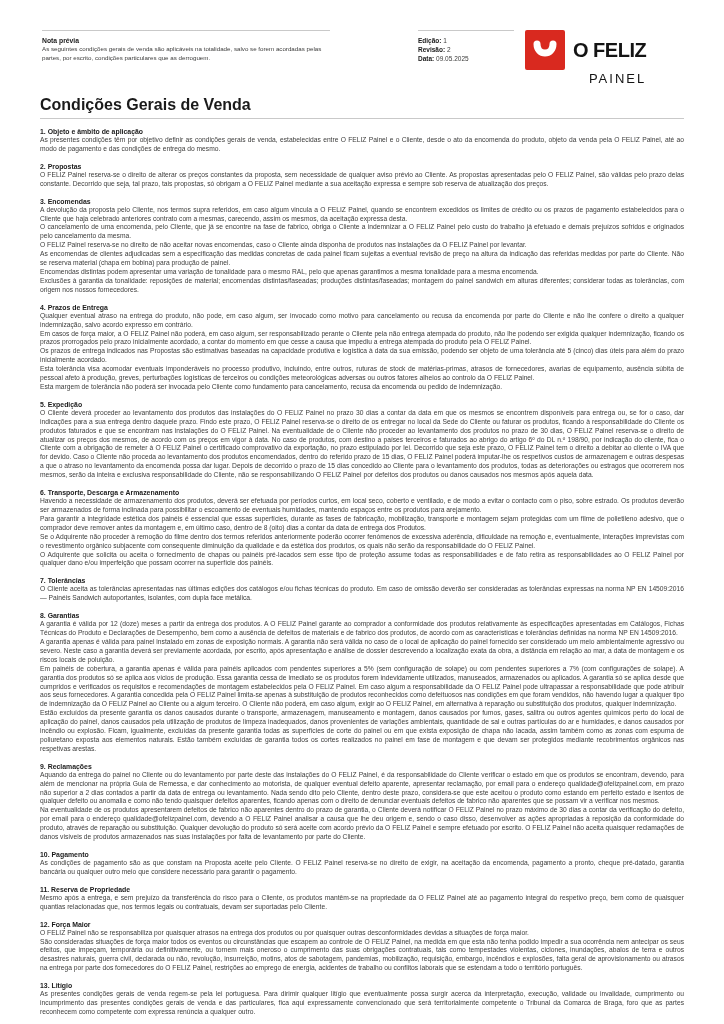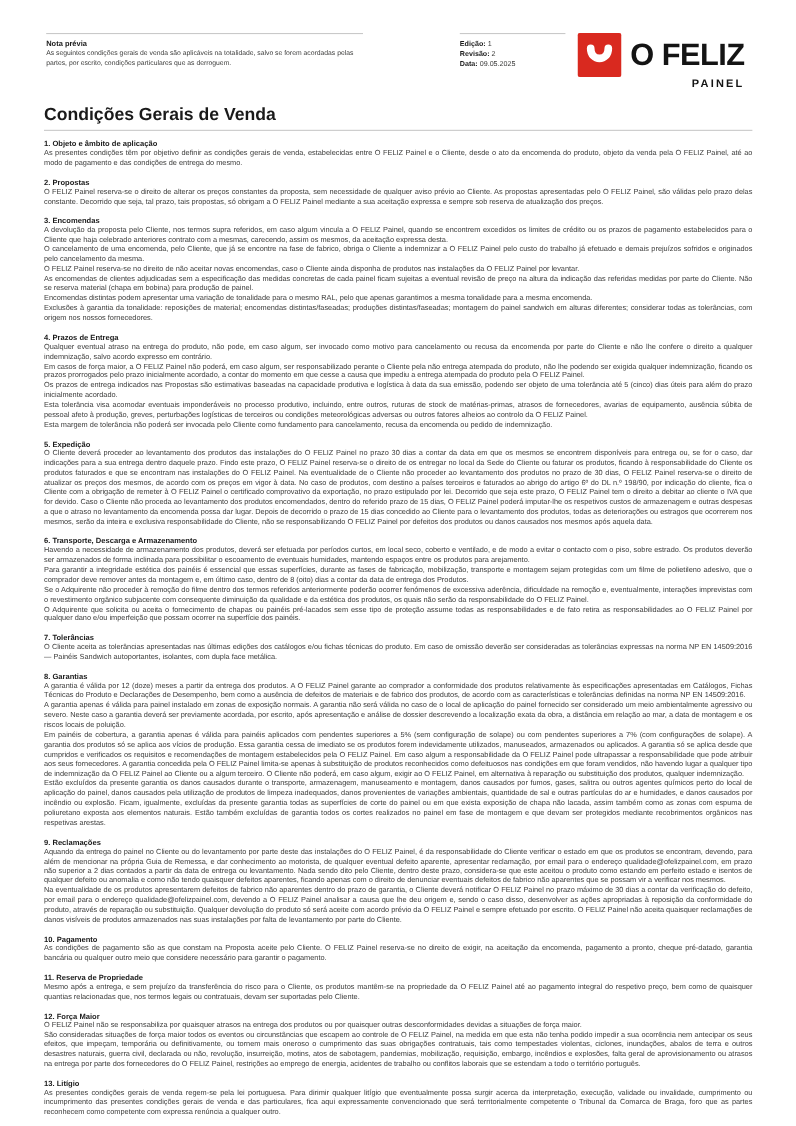--- a/index.html
+++ b/index.html
@@ -18,24 +18,24 @@
   .meta-block { position: absolute; left: 418px; top: 30px; width: 96px; }
   .hrule { border-top: 1px solid var(--rule); margin-bottom: 5px; }
   .note-title { font-size: 6.8px; font-weight: bold; color: var(--ink); line-height: 9px; }
   .note-text { font-size: 6.2px; line-height: 8.6px; text-align: left; }
   .meta-row { font-size: 6.5px; line-height: 9px; }
   .meta-row b { color: var(--ink); }
   .logo-block { position: absolute; left: 525px; top: 30px; display: flex; align-items: flex-start; }
   .logo-mark { width: 40px; height: 40px; display: block; }
   .logo-text { margin-left: 8px; display: flex; flex-direction: column; align-items: flex-end; }
   .logo-name {
-    font-size: 28px; font-weight: 800; color: #141414;
+    font-size: 20px; font-weight: 800; color: #141414;
     letter-spacing: -0.5px; line-height: 40px; white-space: nowrap;
   }
-  .logo-sub { font-size: 10px; font-weight: bold; color: #141414; letter-spacing: 2px; margin-top: 1px; }
+  .logo-sub { font-size: 13px; font-weight: normal; color: #141414; letter-spacing: 2px; margin-top: 1px; }
   
   .doc-title {
     margin: 4px 40px 0 40px;
     font-size: 16px; font-weight: bold; color: var(--ink);
   }
   .title-rule { border-top: 1px solid var(--rule); margin: 4px 40px 0 40px; }
   
   .doc-main { margin: 5px 40px 0 40px; }
   .doc-section { margin-top: 8px; }
   .sec-heading { font-size: 6.9px; font-weight: bold; color: var(--ink); line-height: 9px; }

